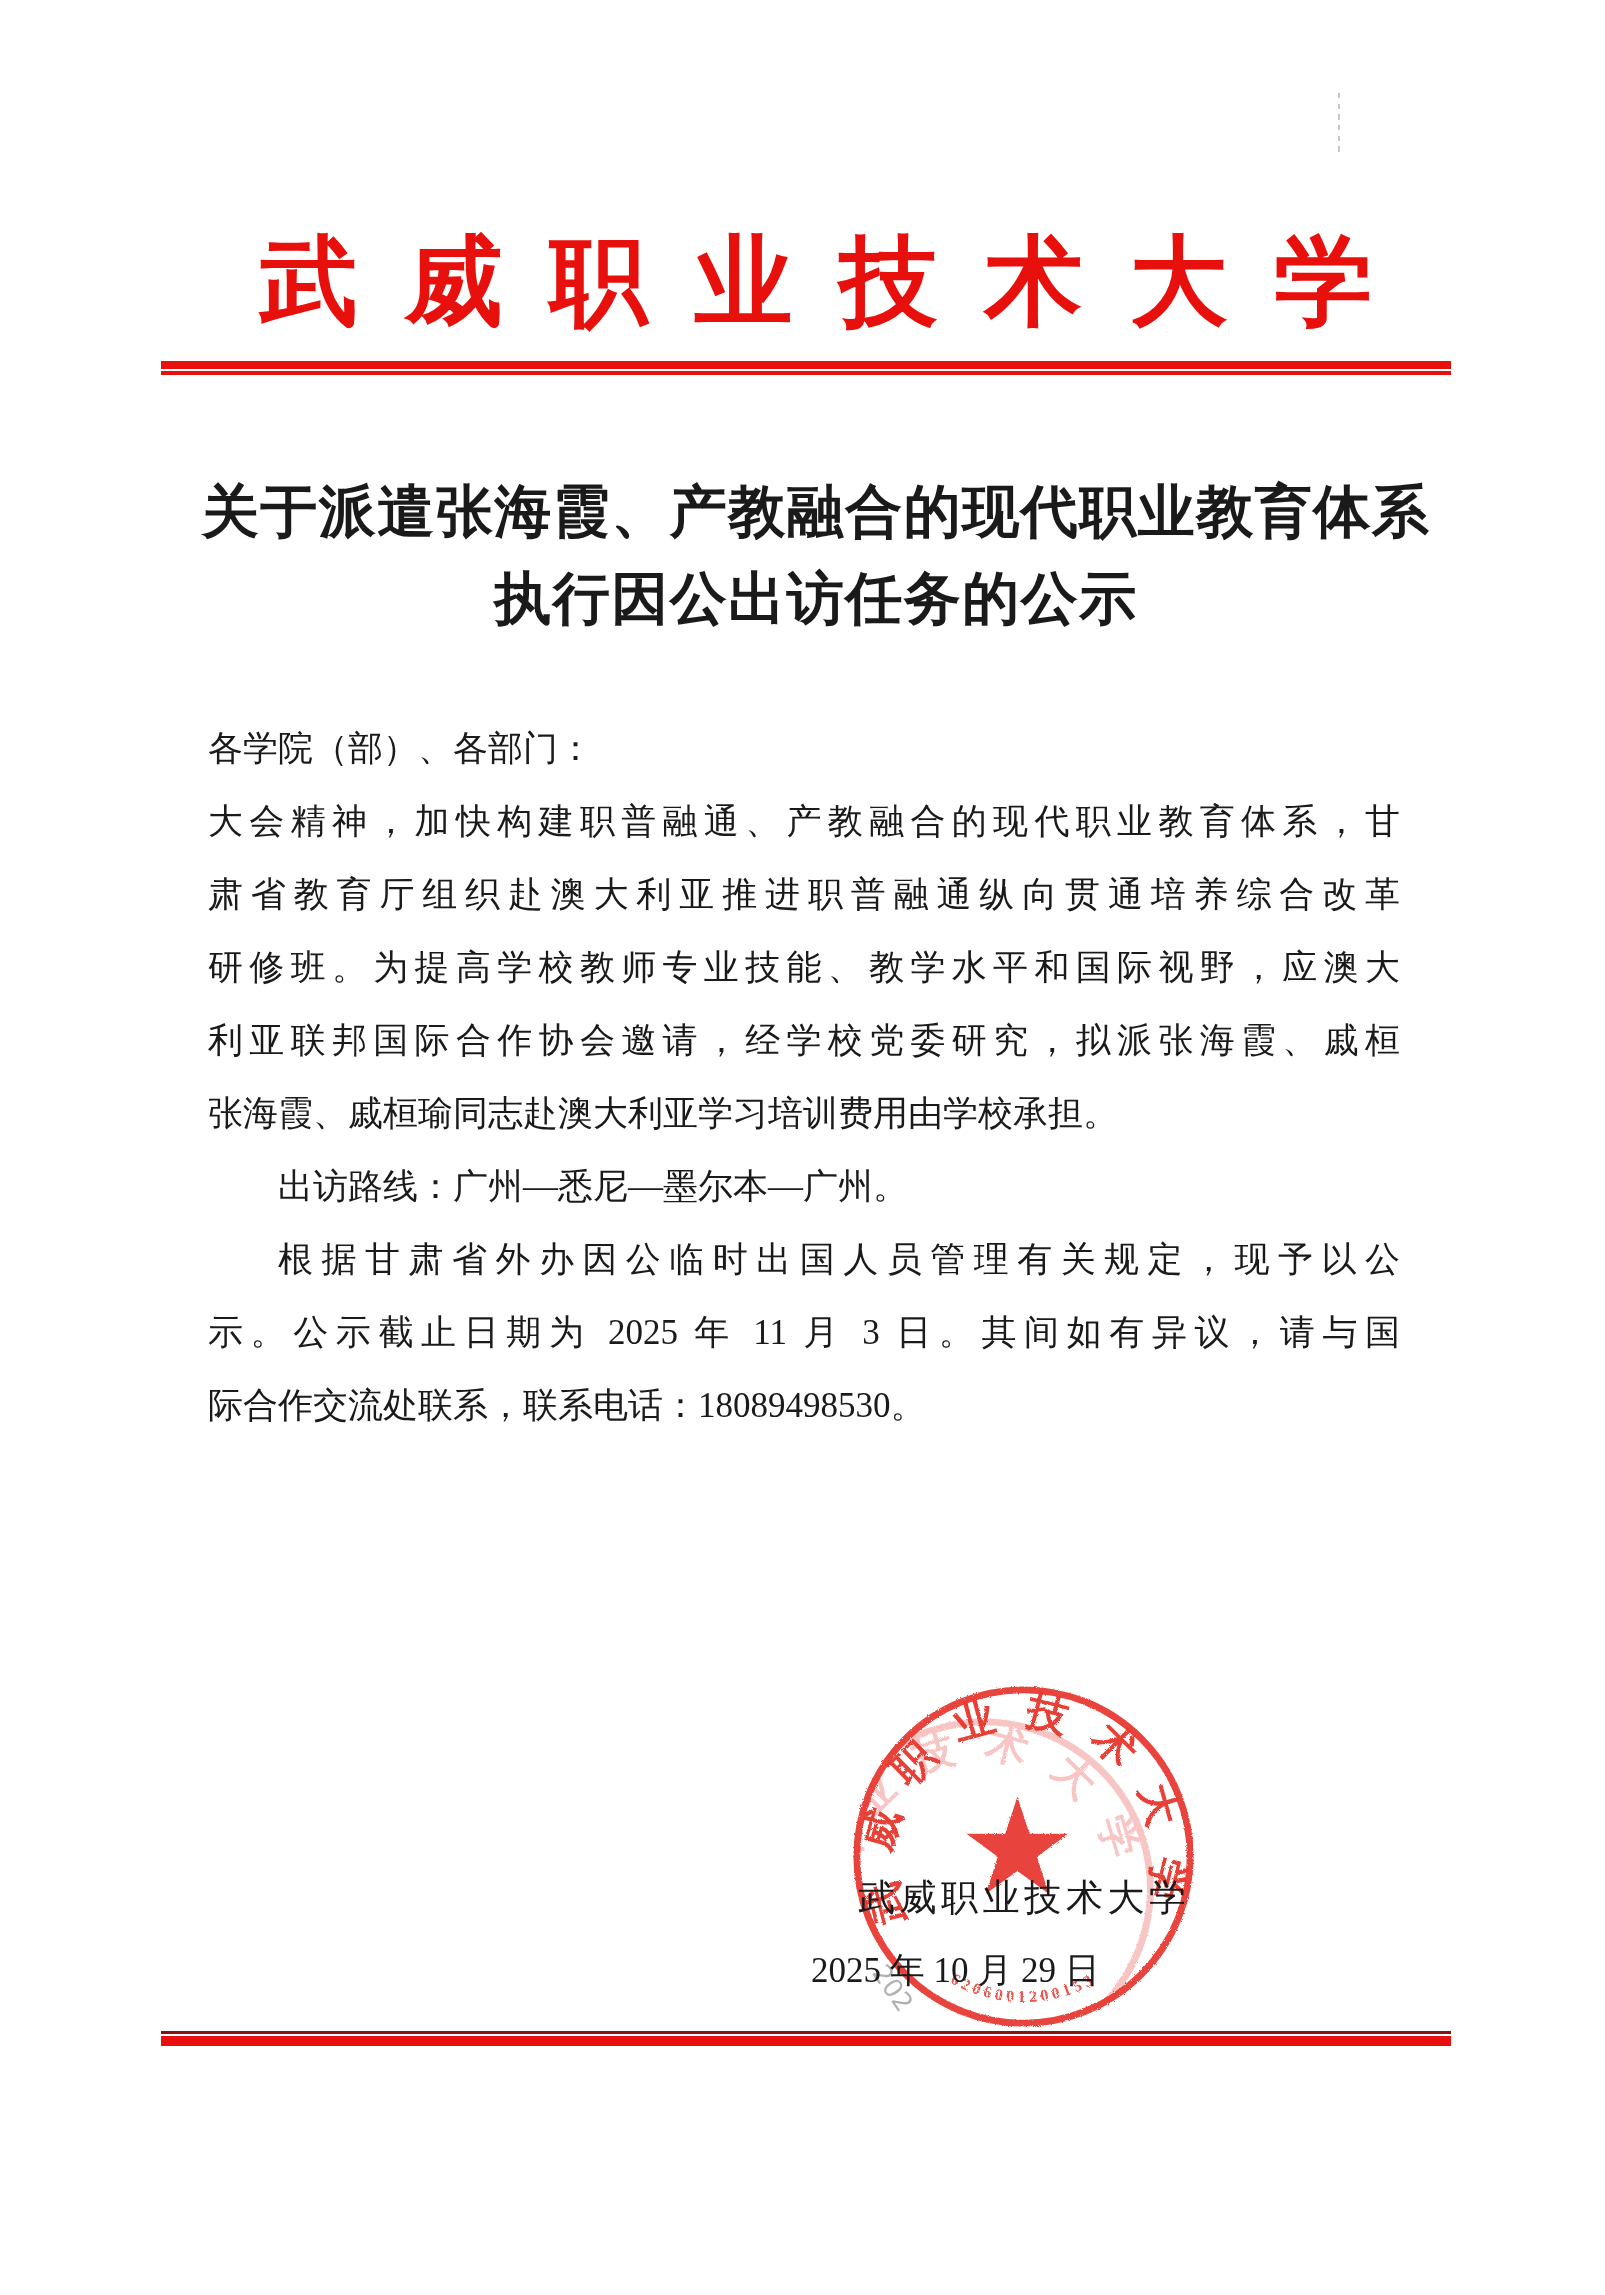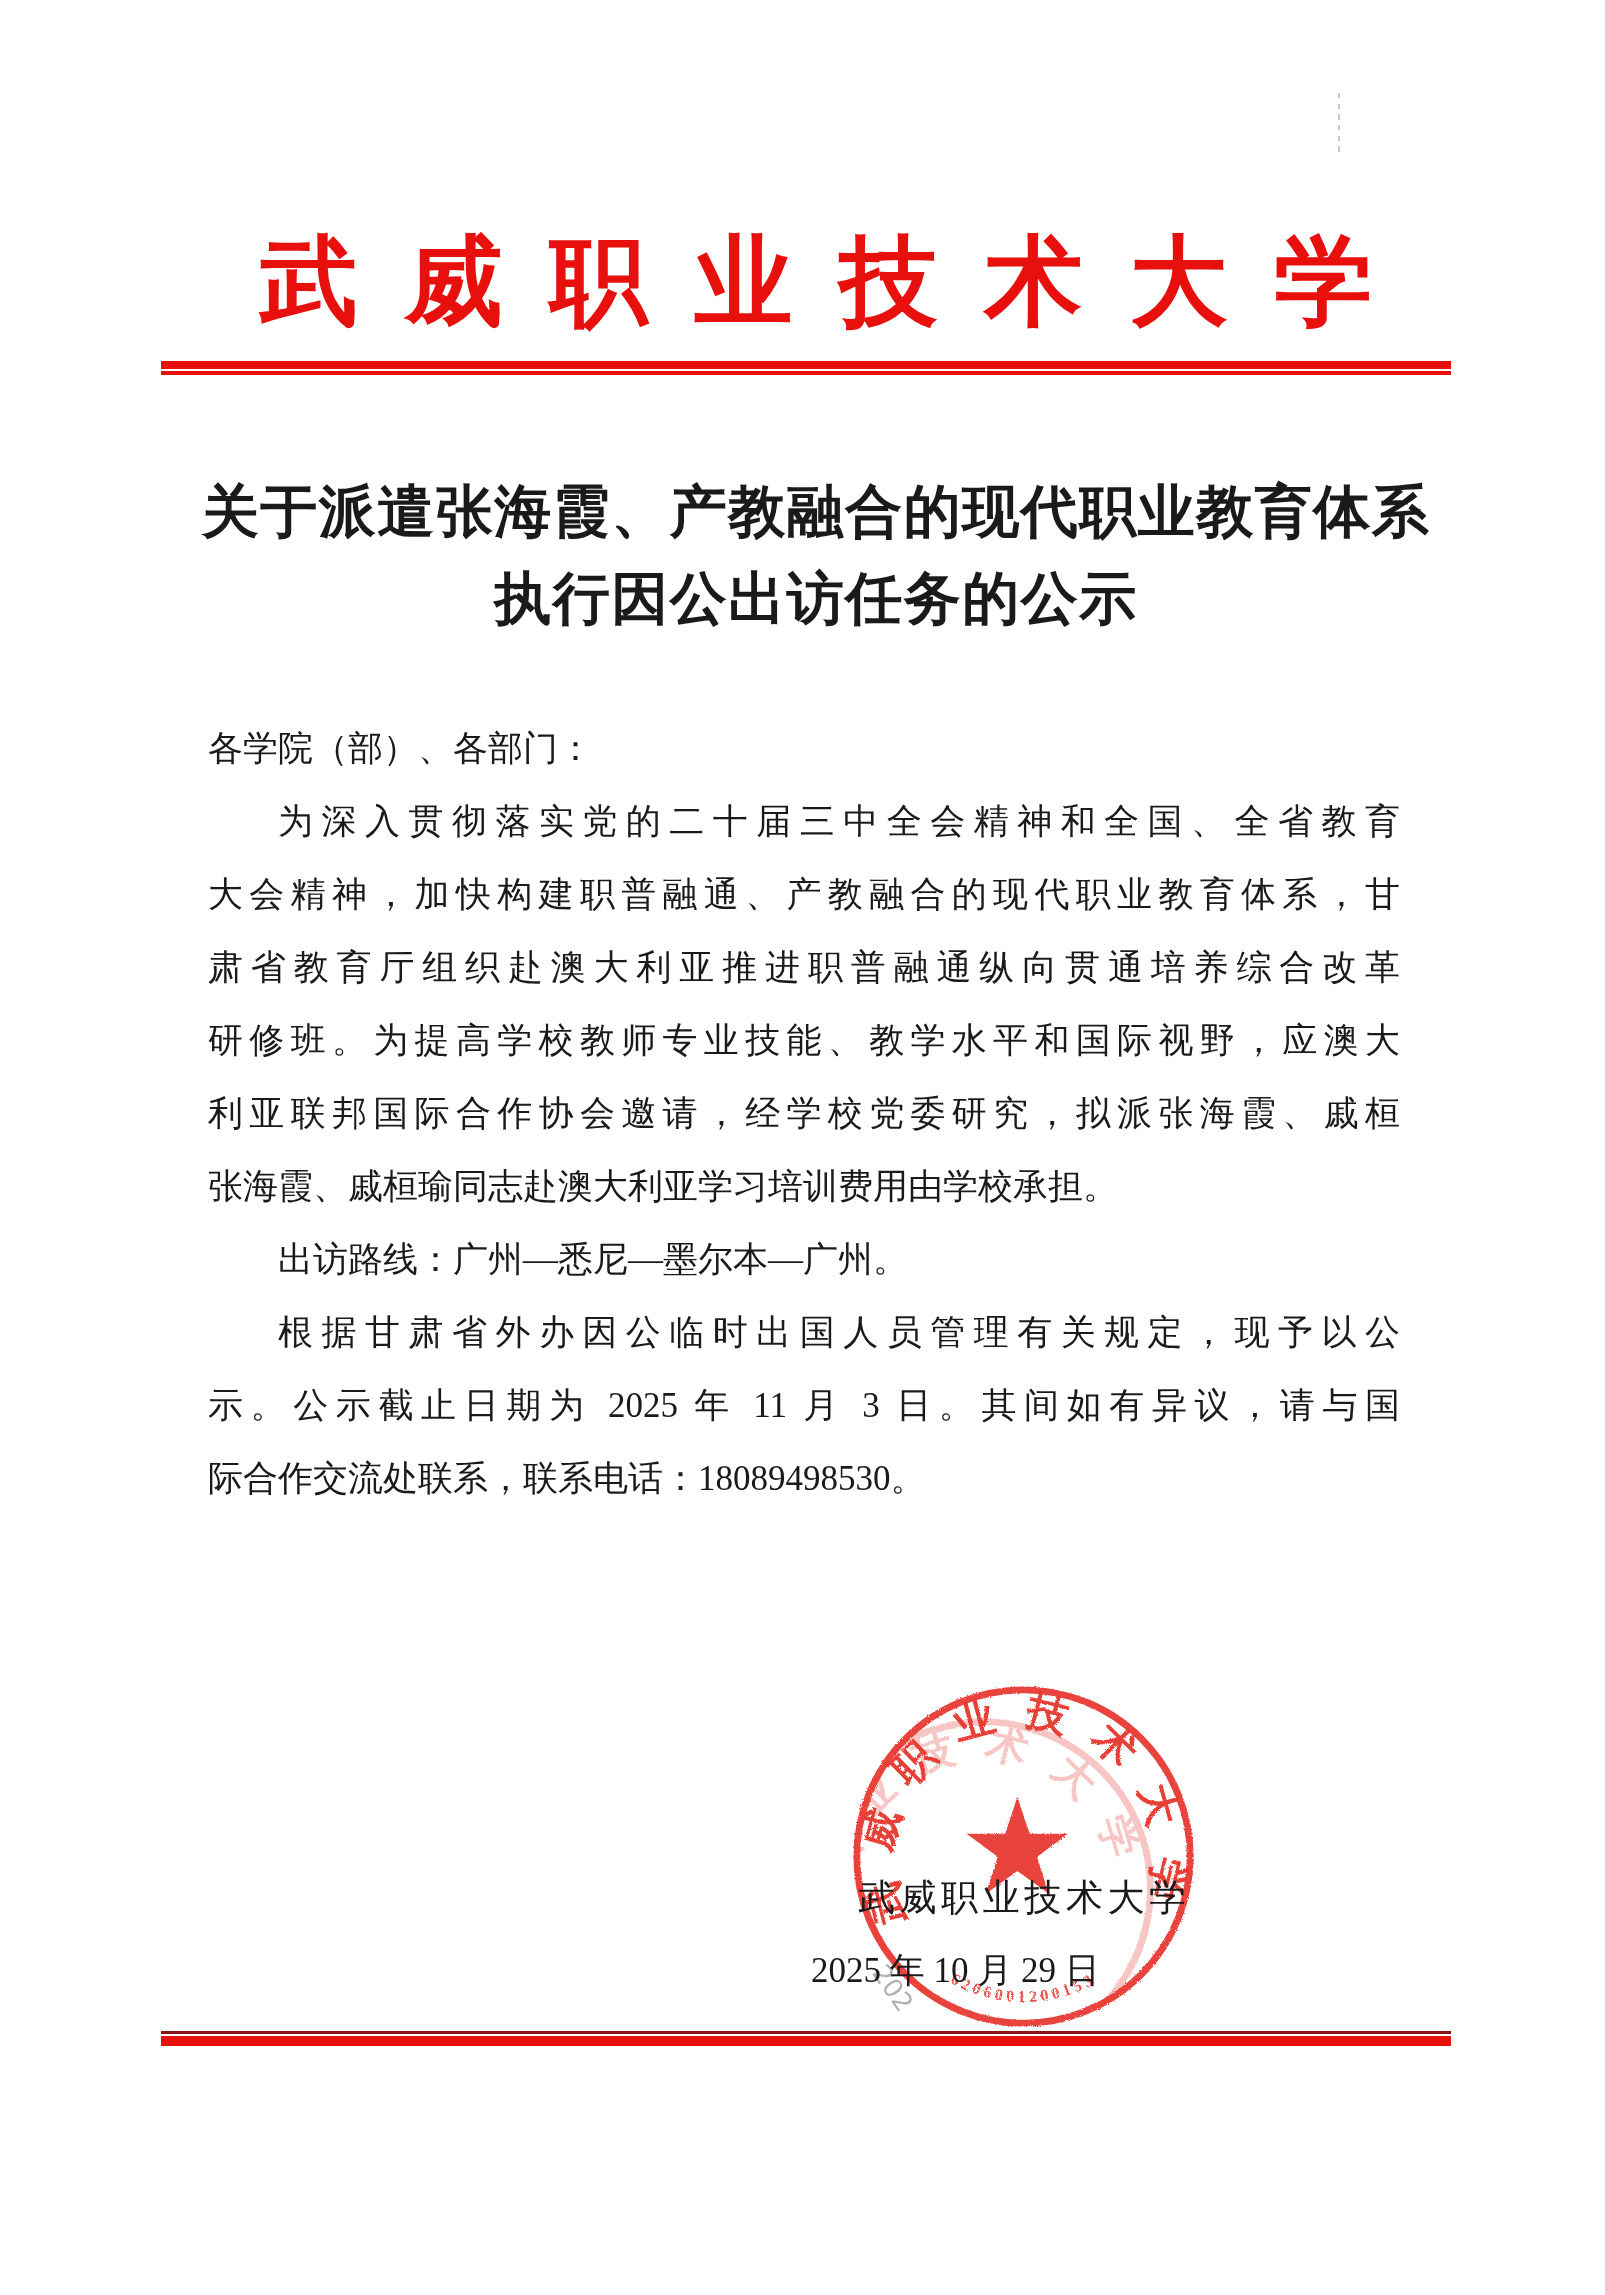--- a/index.html
+++ b/index.html
@@ -83,21 +83,20 @@
   </div>
 
   <div class="doc-title">
     <div>关于派遣张海霞、产教融合的现代职业教育体系</div>
     <div>执行因公出访任务的公示</div>
   </div>
 
   <div class="body-text">
 
   <div class="line">各学院（部）、各部门：</div>
-      <div class="line i j">为深入贯彻落实党的二十届三中全会精神和全国、全省教育</div>
       <div class="line j">大会精神，加快构建职普融通、产教融合的现代职业教育体系，甘</div>
       <div class="line j">肃省教育厅组织赴澳大利亚推进职普融通纵向贯通培养综合改革</div>
       <div class="line j">研修班。为提高学校教师专业技能、教学水平和国际视野，应澳大</div>
       <div class="line j">利亚联邦国际合作协会邀请，经学校党委研究，拟派张海霞、戚桓</div>
       <div class="line">张海霞、戚桓瑜同志赴澳大利亚学习培训费用由学校承担。</div>
       <div class="line i">出访路线：广州—悉尼—墨尔本—广州。</div>
       <div class="line i j">根据甘肃省外办因公临时出国人员管理有关规定，现予以公</div>
       <div class="line j">示。公示截止日期为 2025 年 11 月 3 日。其间如有异议，请与国</div>
       <div class="line">际合作交流处联系，联系电话：18089498530。</div>
     </div>

